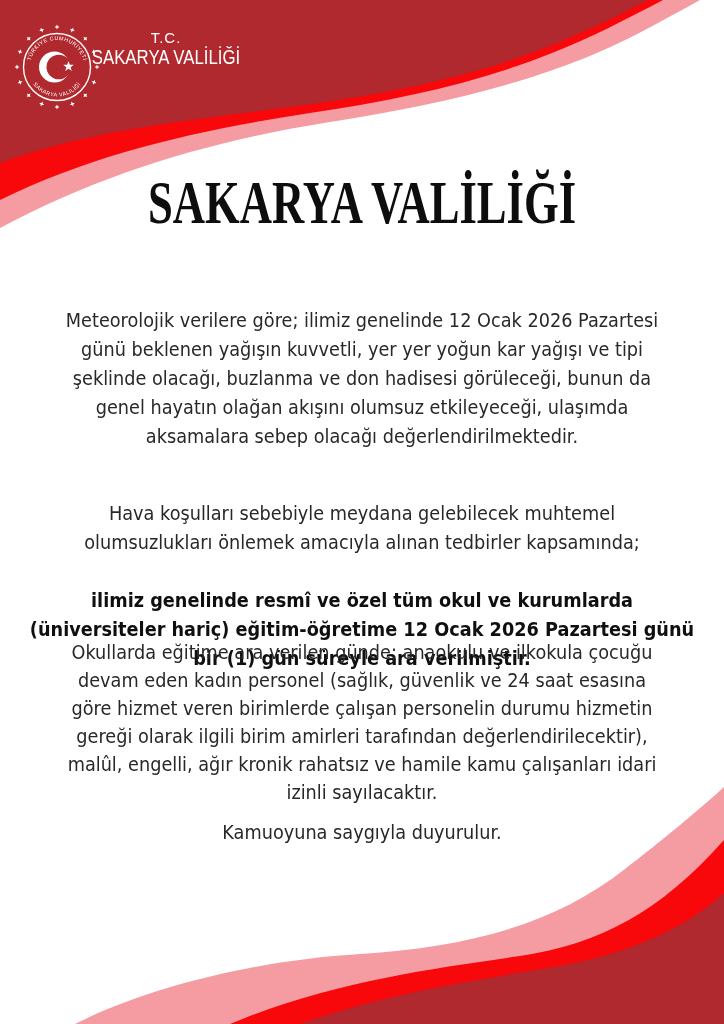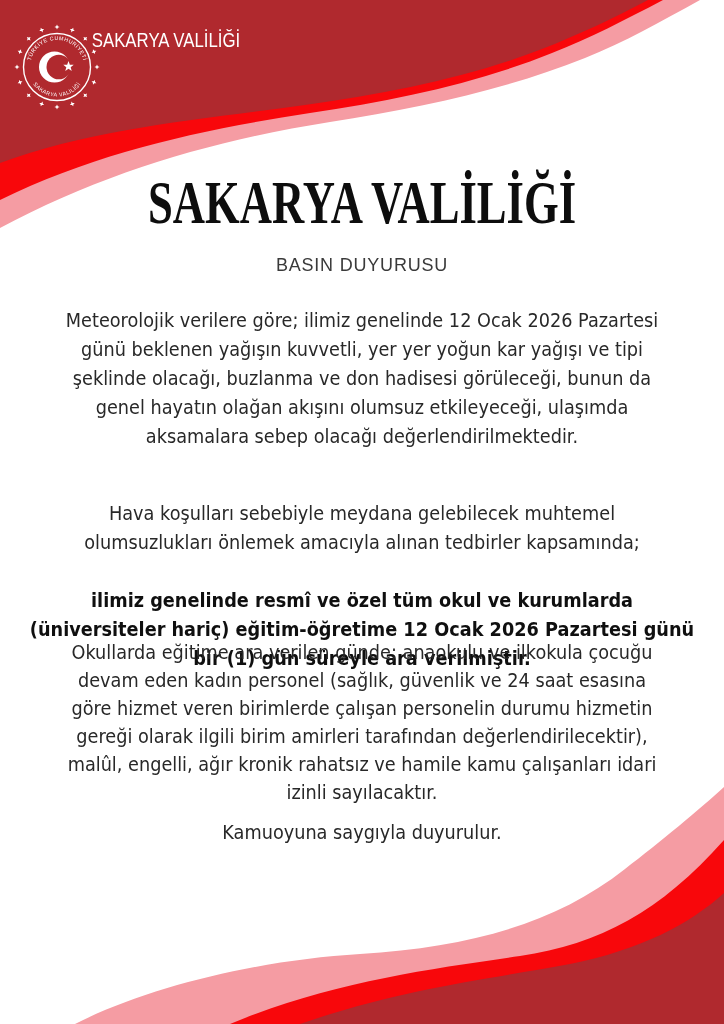--- a/index.html
+++ b/index.html
@@ -97,26 +97,26 @@
       <textPath href="#arcBottom" startOffset="50%" text-anchor="middle">SAKARYA VALİLİĞİ</textPath>
     </text>
     <g>
       <circle cx="43.5" cy="46" r="15.5" fill="#ffffff"></circle>
       <circle cx="47.8" cy="46" r="12.3" fill="#B0292E"></circle>
       <polygon fill="#ffffff" points="57.5,40 58.85,43.64 62.73,43.8 59.69,46.21 60.73,49.95 57.5,47.8 54.27,49.95 55.31,46.21 52.27,43.8 56.15,43.64"></polygon>
     </g>
   </svg>
 
   <div class="header-text">
+    <div class="tc">T.C.</div>
     <div class="org">SAKARYA VALİLİĞİ</div>
   </div>
 
   <div class="page-title">SAKARYA VALİLİĞİ</div>
 
-  <div class="subtitle">BASIN DUYURUSU</div>
 
   <div class="para para-1">Meteorolojik verilere göre; ilimiz genelinde 12 Ocak 2026 Pazartesi
 günü beklenen yağışın kuvvetli, yer yer yoğun kar yağışı ve tipi
 şeklinde olacağı, buzlanma ve don hadisesi görüleceği, bunun da
 genel hayatın olağan akışını olumsuz etkileyeceği, ulaşımda
 aksamalara sebep olacağı değerlendirilmektedir.</div>
 
   <div class="para para-2">
     <div style="white-space:pre-line;">Hava koşulları sebebiyle meydana gelebilecek muhtemel
 olumsuzlukları önlemek amacıyla alınan tedbirler kapsamında;</div>

